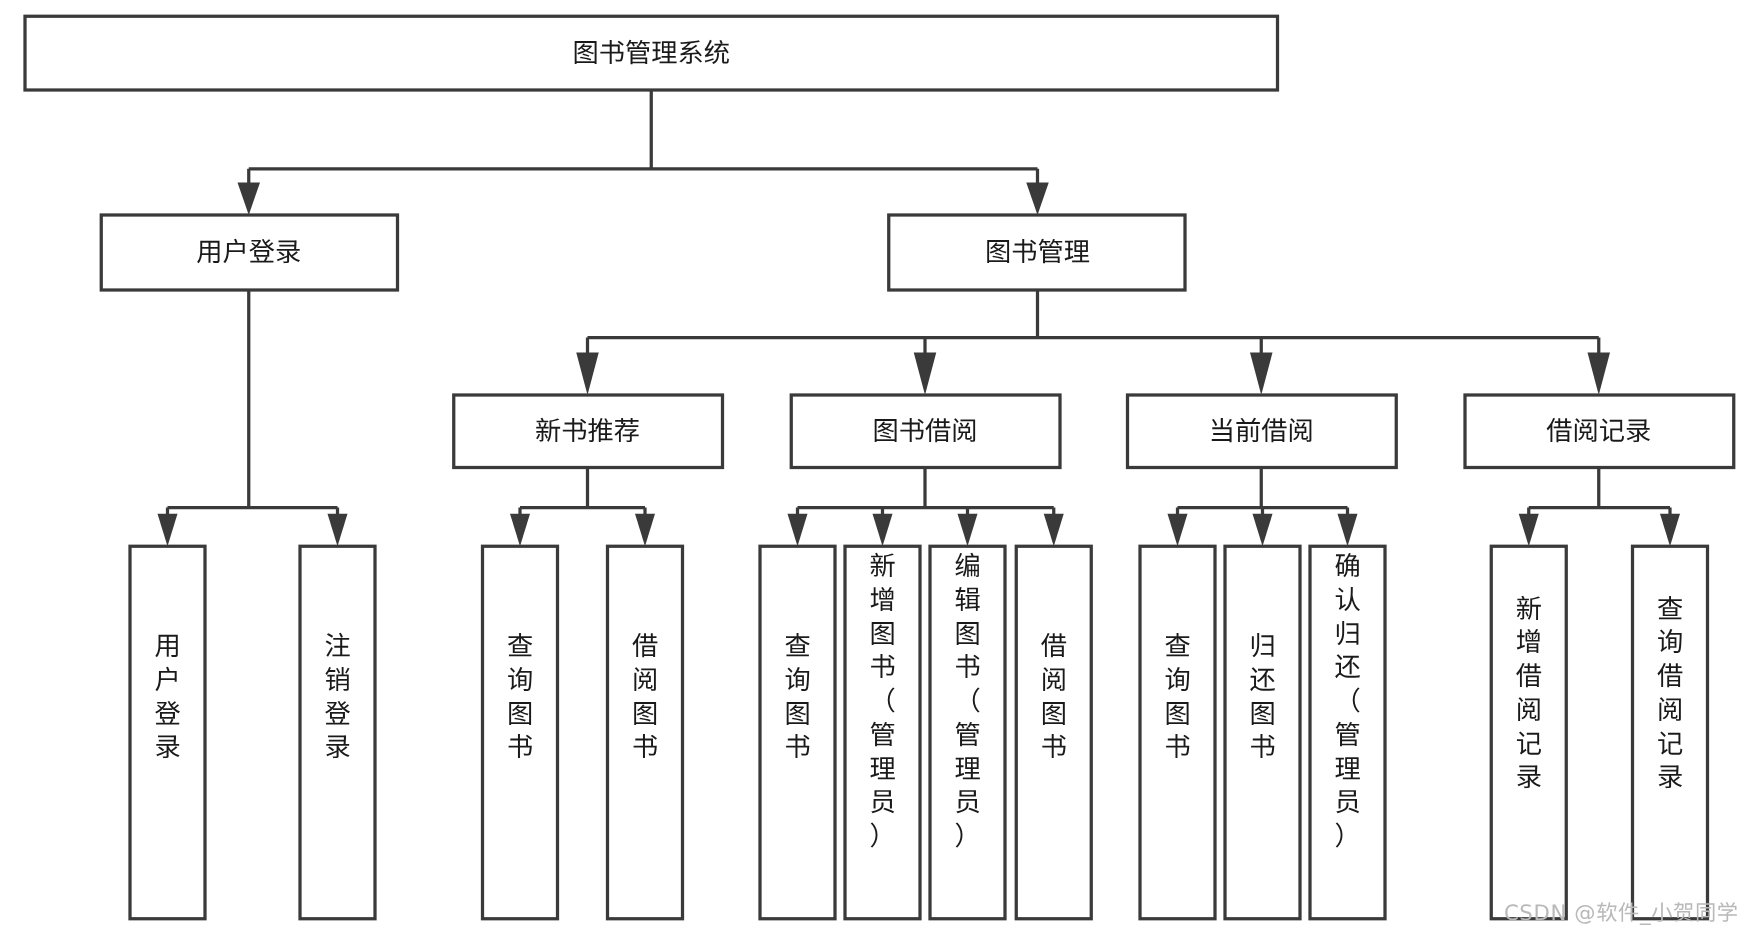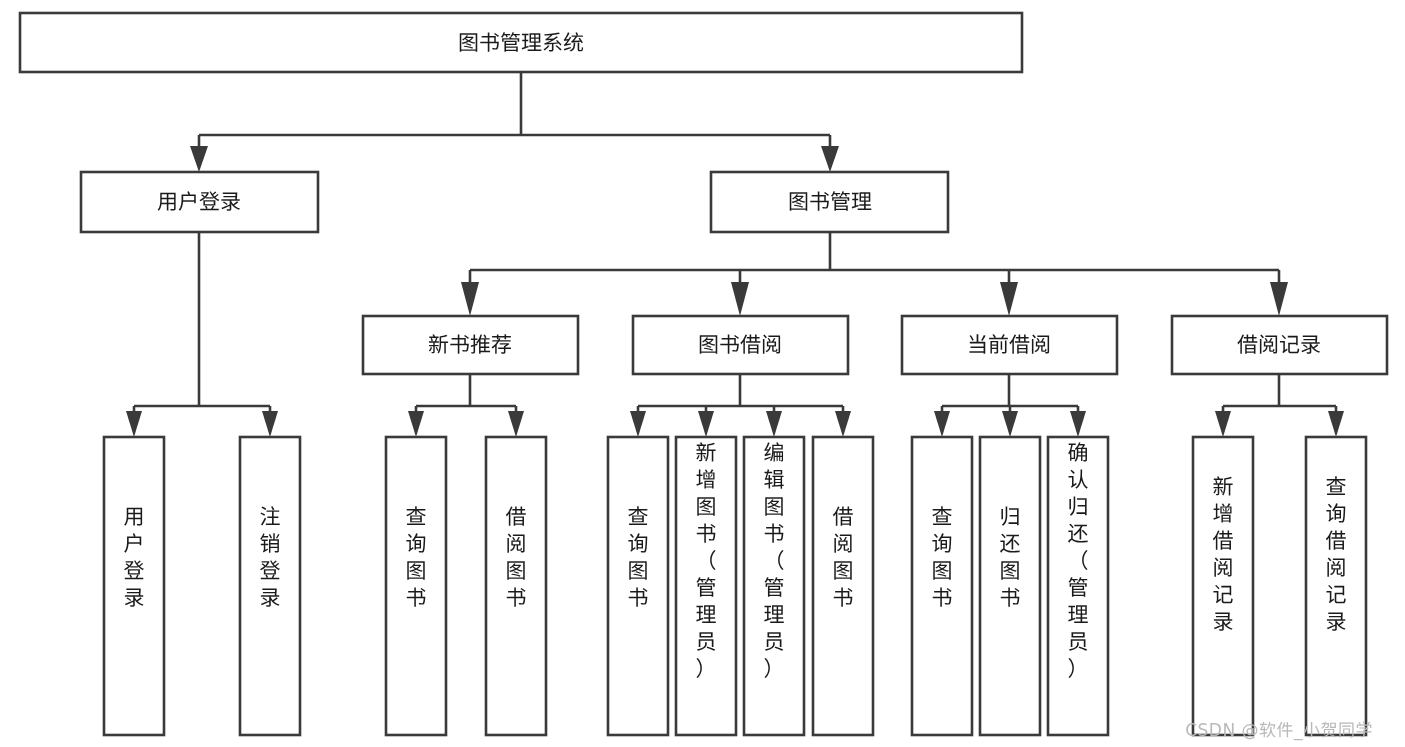--- a/index.html
+++ b/index.html
@@ -51,21 +51,21 @@
     dominant-baseline: middle;
   }
   .node-label-vertical {
     fill: #1a1a1a;
     font-family: "DejaVu Sans", "Liberation Sans", sans-serif;
     font-size: 21px;
     text-anchor: middle;
   }
   .watermark {
     position: absolute;
-    right: 32px;
+    right: 14px;
     bottom: 6px;
     color: #b9b9b9;
     font-size: 17px;
     font-family: "DejaVu Sans", "Liberation Sans", sans-serif;
     white-space: nowrap;
     letter-spacing: 0.5px;
   }
 </style>
 </head>
 <body>

